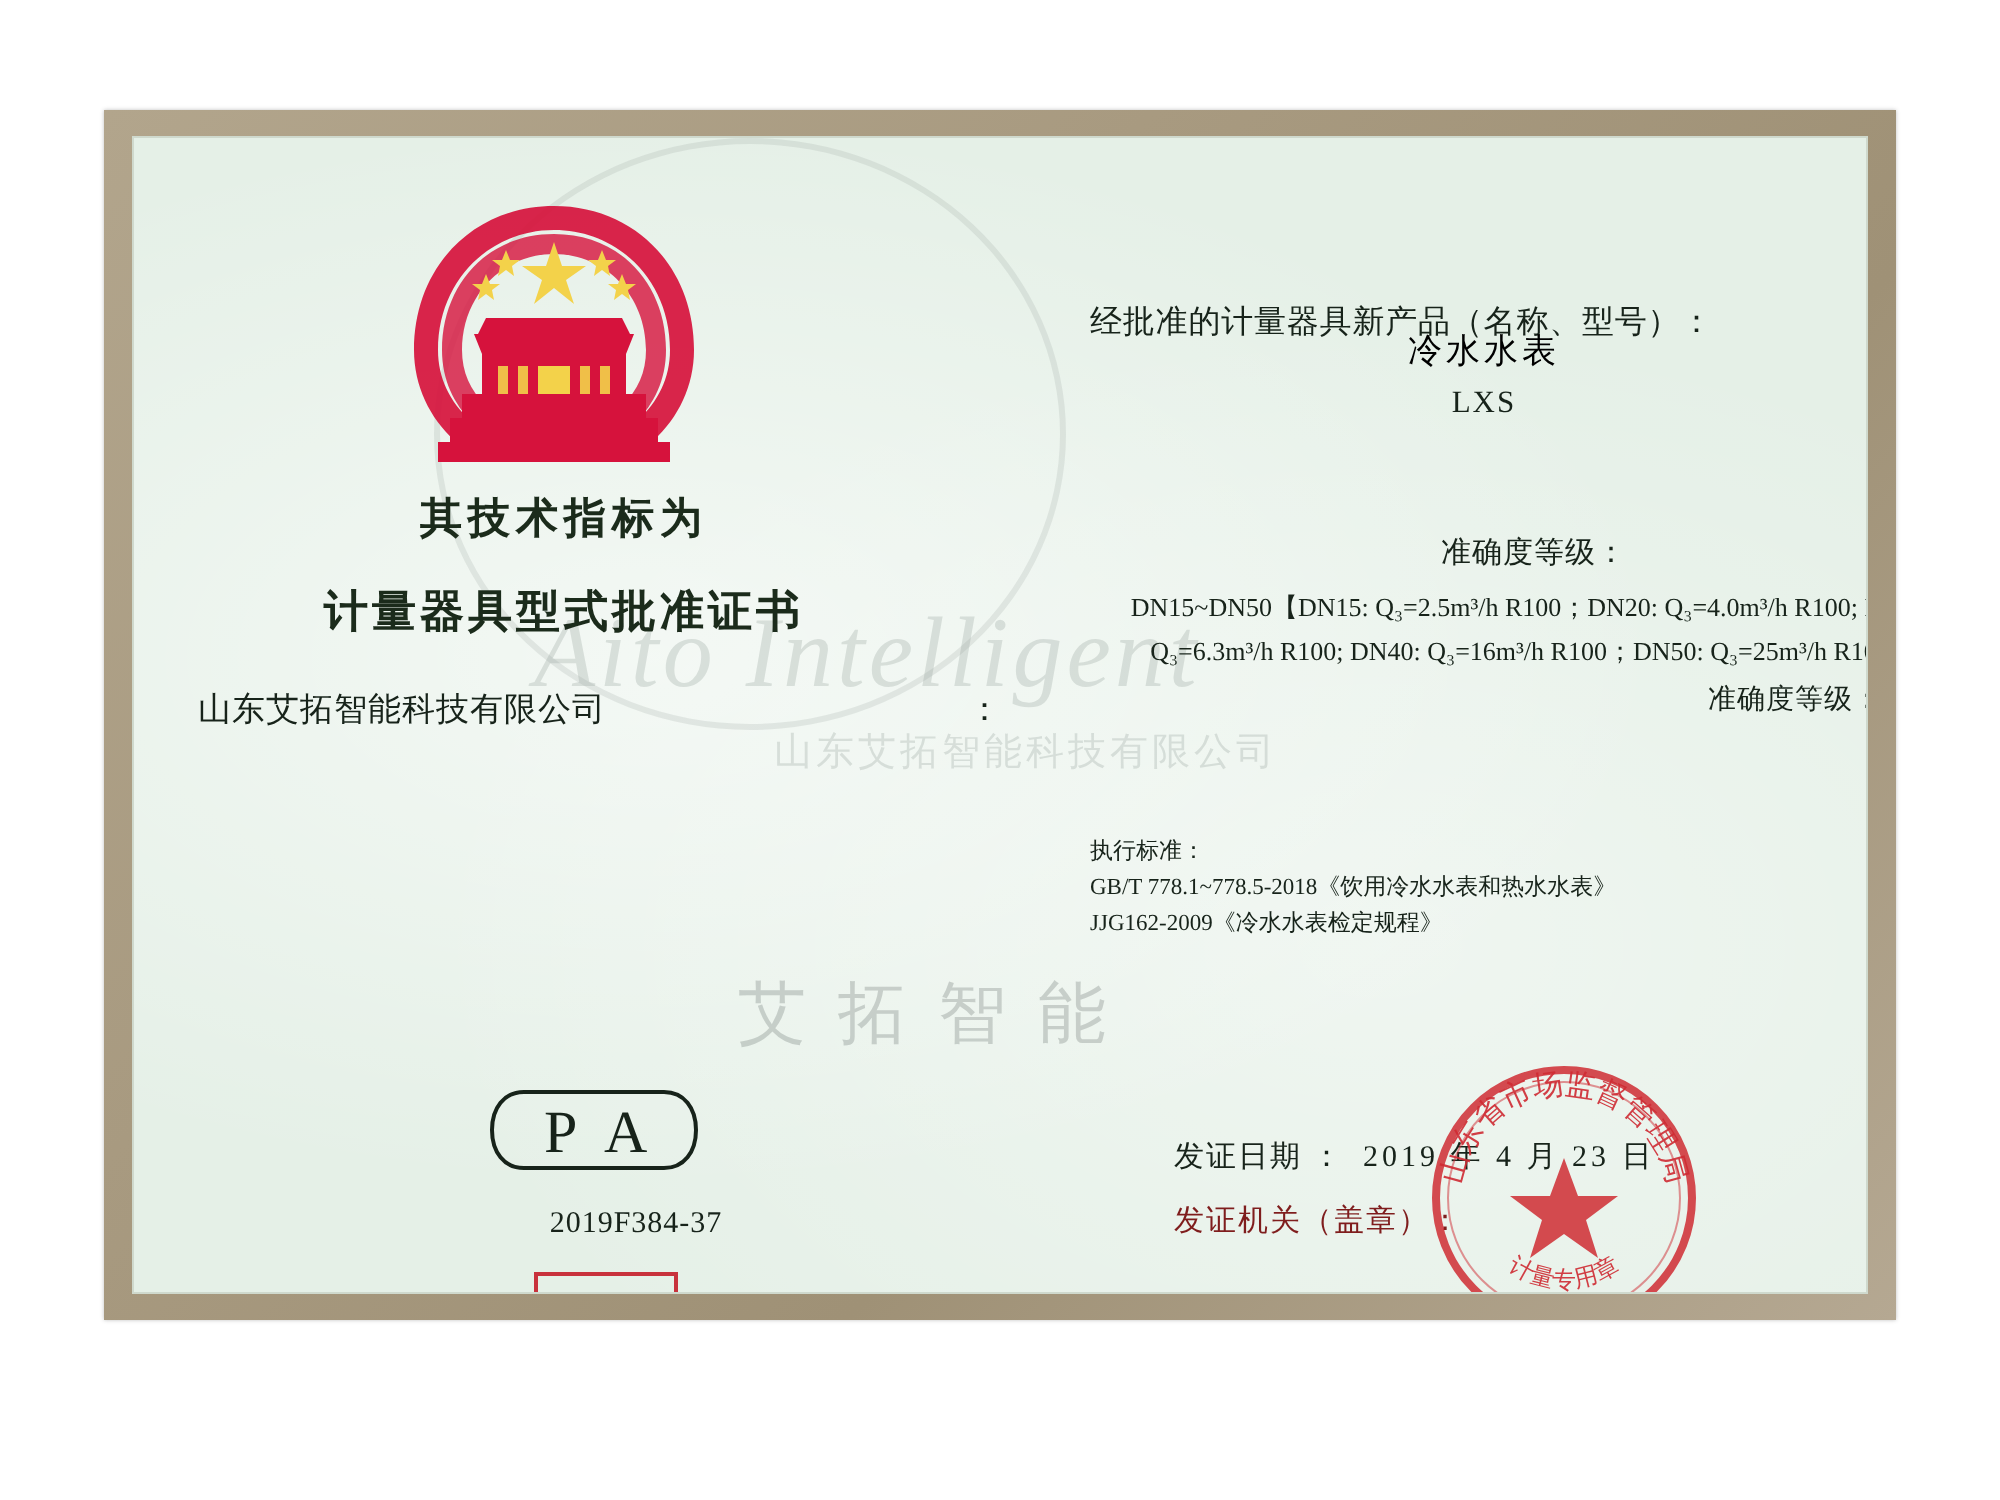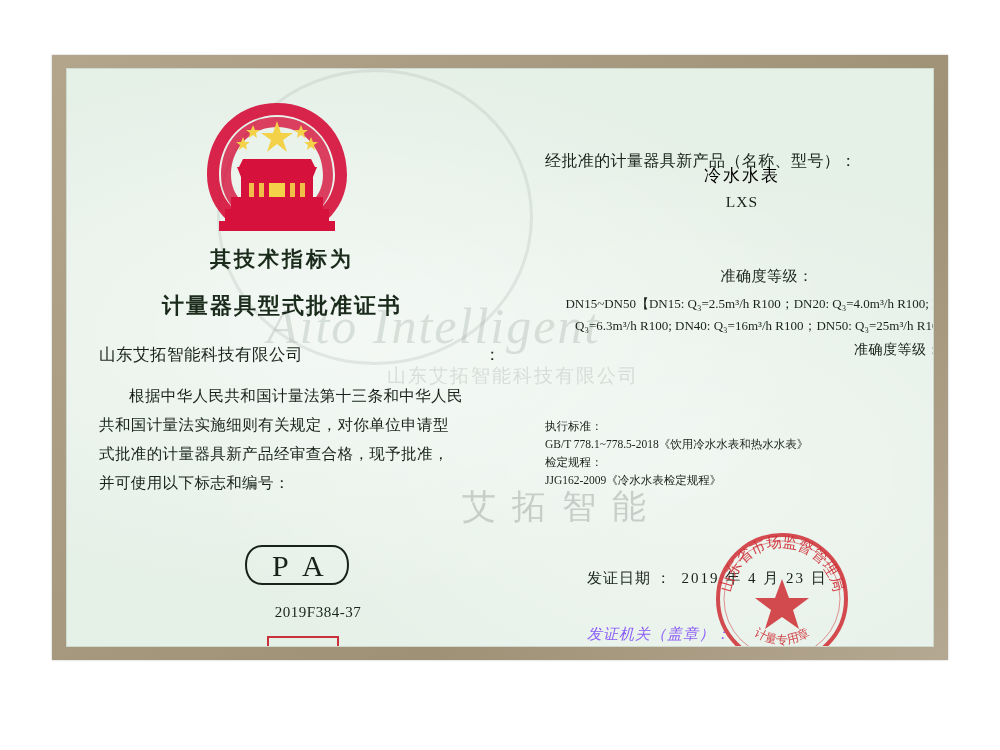--- a/index.html
+++ b/index.html
@@ -249,26 +249,25 @@
     left: 520px;
     top: 500px;
     font-family: "Liberation Serif", serif;
     font-size: 15px;
     color: #17231a;
     letter-spacing: 1px;
   }
   .r-issuer-row {
     position: absolute;
     left: 520px;
-    top: 556px;
+    top: 532px;
     font-family: "Liberation Serif", serif;
     font-size: 15px;
-    color: #8b5cf6;
+    color: #7f1d1d;
     letter-spacing: 1px;
-    font-style: italic;
   }
   .r-date-row .val { margin-left: 5px; letter-spacing: 2px; }
   .r-issuer-row .val { margin-left: 18px; }
 
   
   .seal-round {
     position: absolute;
     left: 645px;
     top: 460px;
     width: 140px;
@@ -309,24 +308,24 @@
     top: 0px;
     width: 310px;
     height: 290px;
     border-radius: 50%;
     border: 3px solid rgba(150,160,155,0.45);
     opacity: 0.45;
     pointer-events: none;
   }
   .wm-cn {
     position: absolute;
-    left: 175px;
+    left: 192px;
     top: 415px;
     width: 420px;
-    text-align: right;
+    text-align: center;
     font-family: Liberation Mono, monospace;
     font-size: 34px;
     color: rgba(150,160,155,0.45);
     letter-spacing: 16px;
     pointer-events: none;
     white-space: nowrap;
   }
 </style>
 </head>
 <body>
@@ -378,26 +377,20 @@
         </div>
 
         <div class="title-cn">其技术指标为</div>
         <div class="title-cn2">计量器具型式批准证书</div>
 
         <div class="company-line">
           <span>山东艾拓智能科技有限公司</span>
           <span class="colon">：</span>
         </div>
 
-        <div class="body-text">
-          <p class="indent">根据中华人民共和国计量法第十三条和中华人民</p>
-          <p>共和国计量法实施细则有关规定，对你单位申请型</p>
-          <p>式批准的计量器具新产品经审查合格，现予批准，</p>
-          <p>并可使用以下标志和编号：</p>
-        </div>
 
         <div class="pa-mark">
           <svg width="110" height="42" viewBox="0 0 110 42" xmlns="http://www.w3.org/2000/svg">
             <path d="M20 2 L90 2 C 100 2 106 10 106 21 C 106 32 100 40 90 40 L20 40 C 10 40 4 32 4 21 C 4 10 10 2 20 2 Z" fill="none" stroke="#17231a" stroke-width="2"></path>
             <text x="30" y="32" font-family="Liberation Serif, serif" font-size="30" fill="#17231a">P</text>
             <text x="60" y="32" font-family="Liberation Serif, serif" font-size="30" fill="#17231a">A</text>
             <path d="M53 8 L53 34" stroke="#17231a" stroke-width="1.4" fill="none" opacity="0"></path>
           </svg>
         </div>
 
@@ -413,21 +406,20 @@
         <div class="r-model">LXS</div>
 
         <div class="r-spec-title">准确度等级：</div>
         <div class="r-spec-l1">DN15~DN50【DN15: Q₃=2.5m³/h R100；DN20: Q₃=4.0m³/h R100; DN25:</div>
         <div class="r-spec-l2">Q₃=6.3m³/h R100; DN40: Q₃=16m³/h R100；DN50: Q₃=25m³/h R100】</div>
         <div class="r-accuracy">准确度等级：2 级</div>
 
         <div class="r-standards">
           <div class="lbl">执行标准：</div>
           <div>GB/T 778.1~778.5-2018《饮用冷水水表和热水水表》</div>
-          <div class="lbl">检定规程：</div>
           <div>JJG162-2009《冷水水表检定规程》</div>
         </div>
 
         <div class="r-date-row">
           <span>发证日期 ：</span>
           <span class="val">2019 年 4 月 23 日</span>
         </div>
         <div class="r-issuer-row">
           <span>发证机关（盖章）：</span>
           <span class="val"></span>

